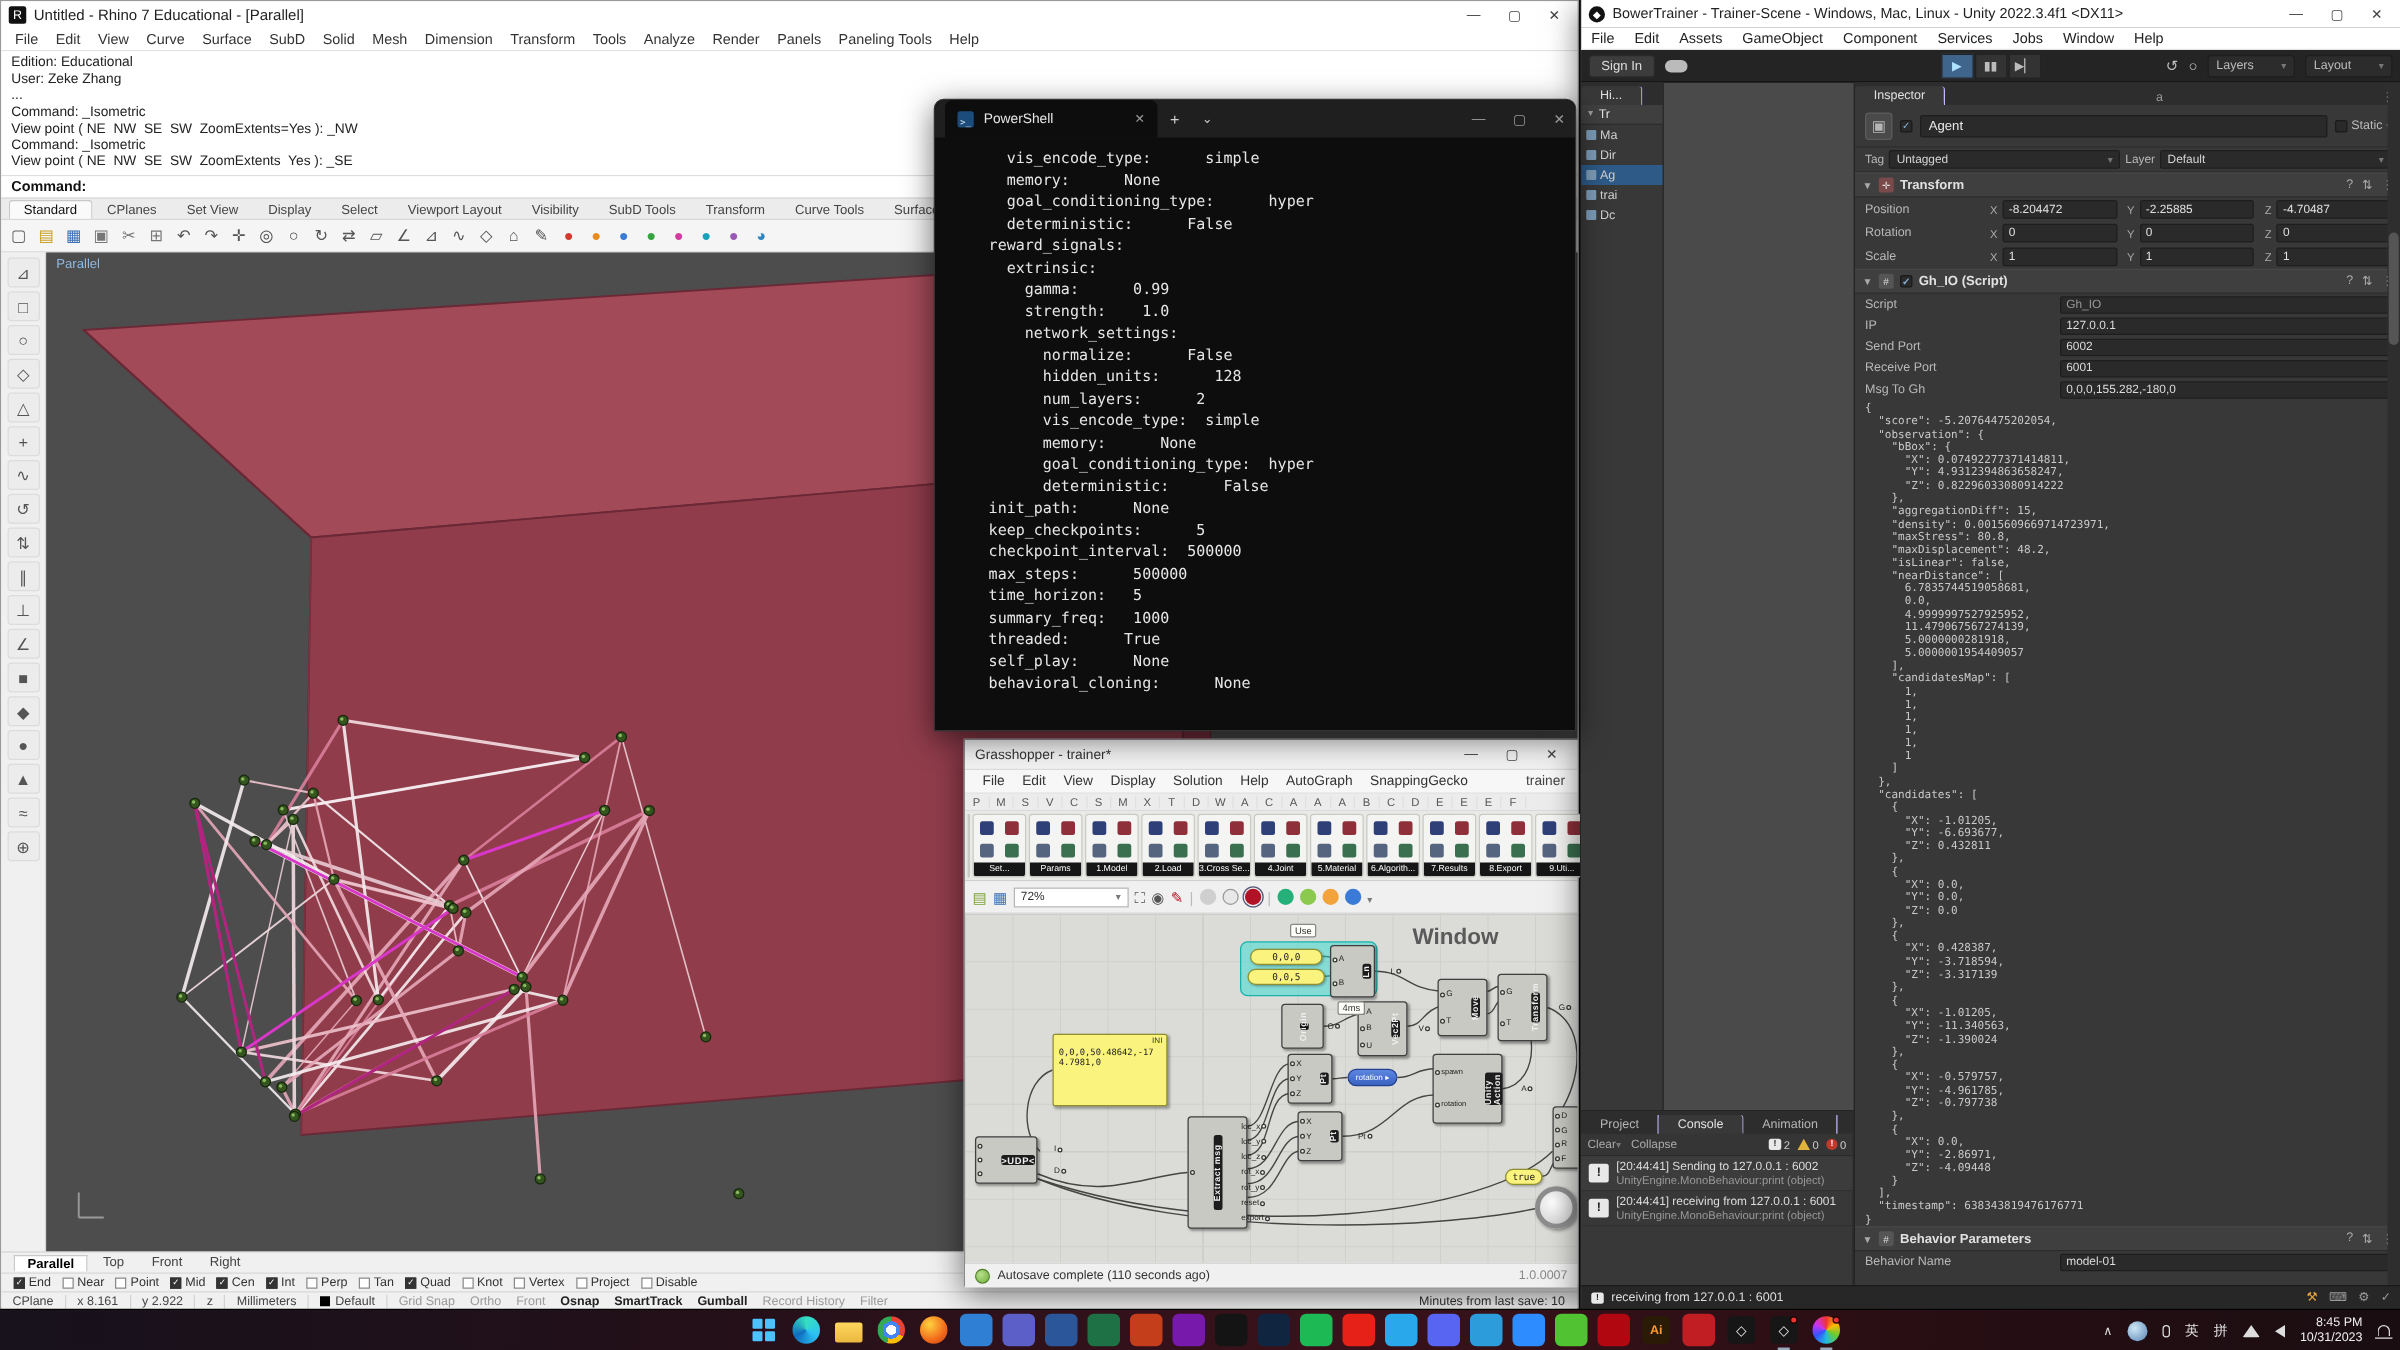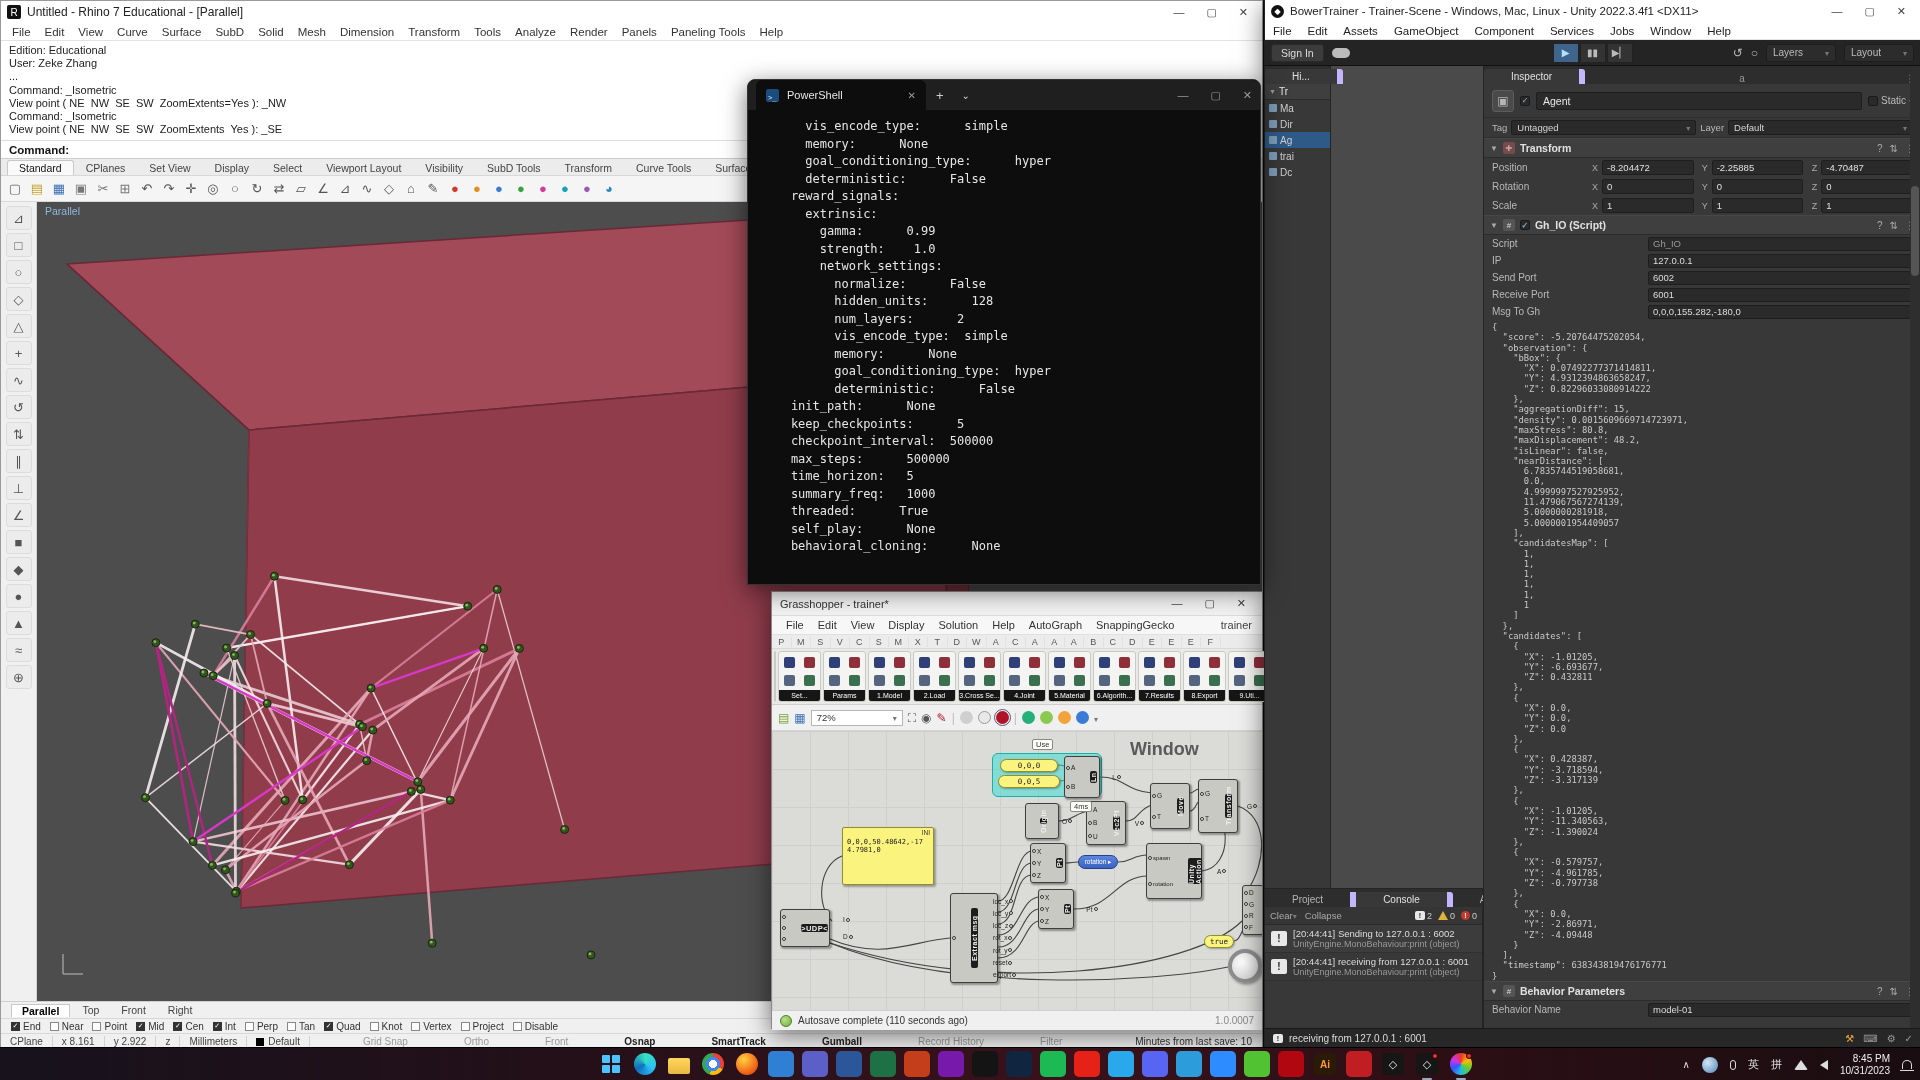--- a/index.html
+++ b/index.html
@@ -31,21 +31,21 @@
   .r-vplabel{position:absolute;left:8px;top:3px;font-size:10.5px;color:#8db8e0;z-index:3;}
   .r-vptabs{height:17px;background:#f0f0f0;border-top:1px solid #cfcfcf;display:flex;align-items:center;font-size:10.5px;color:#444;padding-left:10px;gap:2px;}
   .r-vptabs .t{padding:0 10px;}
   .r-vptabs .t.active{background:#fff;border:1px solid #c9c9c9;border-bottom:none;color:#000;font-weight:bold;}
   .r-osnap{height:15px;background:#f0f0f0;border-top:1px solid #d8d8d8;display:flex;align-items:center;font-size:10px;color:#333;gap:9px;padding-left:10px;}
   .r-osnap .o{display:flex;align-items:center;gap:3px;}
   .r-osnap .cb{width:9px;height:9px;border:1px solid #888;background:#fff;display:inline-flex;align-items:center;justify-content:center;font-size:7px;color:#fff;}
   .r-osnap .o.checked .cb{background:#333;border-color:#333;}
   .r-status{height:15px;background:#f0f0f0;border-top:1px solid #d8d8d8;display:flex;align-items:center;font-size:10px;color:#444;}
   .r-status .seg{padding:0 9px;border-right:1px solid #d2d2d2;white-space:nowrap;}
-  .r-status .tog{color:#9a9a9a;margin-left:44px;}
+  .r-status .tog{color:#9a9a9a;}
   .r-status .tog.on{color:#222;font-weight:bold;}
   .r-status .swatch{display:inline-block;width:8px;height:8px;background:#000;margin-right:4px;vertical-align:-1px;}
   .r-status .right{margin-left:auto;padding-right:10px;color:#333;}
 
   
   #pshell{left:747px;top:79px;width:514px;height:506px;background:#0d0d0d;z-index:3;border:1px solid #333;border-radius:8px 8px 0 0;}
   .ps-title{height:30px;background:#1f1f1f;border-radius:8px 8px 0 0;display:flex;align-items:center;padding-left:8px;}
   .ps-tab{height:30px;display:flex;align-items:center;gap:8px;background:#0d0d0d;border-radius:6px 6px 0 0;padding:0 10px;min-width:170px;margin-top:0;}
   .ps-tabicon{width:13px;height:13px;background:#1b4c7c;color:#dfe9f2;font-size:7px;display:flex;align-items:flex-end;justify-content:center;border-radius:2px;font-family:"DejaVu Sans Mono",monospace;}
   .ps-tab .lbl{font-size:11px;color:#e6e6e6;}
@@ -109,21 +109,21 @@
   .u-btn{background:#3c3c3c;border:1px solid #2a2a2a;border-radius:3px;color:#ddd;font-size:10.5px;padding:2px 9px;}
   .u-cloud{width:18px;height:10px;background:#bbb;border-radius:6px;margin-left:8px;}
   .u-play{position:absolute;left:50%;transform:translateX(-50%);display:flex;gap:1px;}
   .u-play .pb{width:26px;height:20px;background:#333;border:1px solid #222;display:flex;align-items:center;justify-content:center;color:#bbb;font-size:10px;}
   .u-play .pb.active{background:#40658c;color:#aee2ff;}
   .u-tbright{margin-left:auto;display:flex;align-items:center;gap:8px;color:#bbb;font-size:12px;}
   .u-drop{width:70px;height:18px;background:#2c2c2c;border:1px solid #1d1d1d;border-radius:3px;color:#bbb;font-size:10px;display:flex;align-items:center;padding:0 6px;}
   .u-drop .caret{margin-left:auto;}
   .panel{position:absolute;background:#383838;}
   .ptabs{height:18px;background:#2d2d2d;display:flex;align-items:flex-end;font-size:10px;color:#b5b5b5;}
-  .ptabs .pt{padding:2px 27px;background:#2d2d2d;border-right:6px solid #c4b5fd;white-space:nowrap;}
+  .ptabs .pt{padding:2px 15px;background:#2d2d2d;border-right:1px solid #c4b5fd;white-space:nowrap;}
   .ptabs .pt.active{background:#383838;color:#e0e0e0;border-radius:3px 3px 0 0;}
   .ptabs .kebab{margin-left:auto;padding:0 6px;color:#999;}
   #u-hier{left:0;top:66px;width:66px;height:822px;border-right:1px solid #242424;}
   .h-row{height:16px;display:flex;align-items:center;gap:3px;font-size:10px;color:#cfcfcf;padding-left:4px;white-space:nowrap;overflow:hidden;}
   .h-row.scene{background:#3f3f3f;border-bottom:1px solid #2c2c2c;color:#e2e2e2;}
   .h-row.sel{background:#2d5a87;}
   .h-row .cube{width:8px;height:8px;background:#7d9cb8;border-radius:1px;flex:none;}
   .h-row .arrow{font-size:7px;color:#999;}
   #u-game{left:66px;top:66px;width:152px;height:822px;border-right:1px solid #242424;}
   .g-ctrl{height:16px;background:#353535;border-bottom:1px solid #2a2a2a;display:flex;align-items:center;font-size:9px;color:#bbb;padding:0 5px;gap:3px;}

